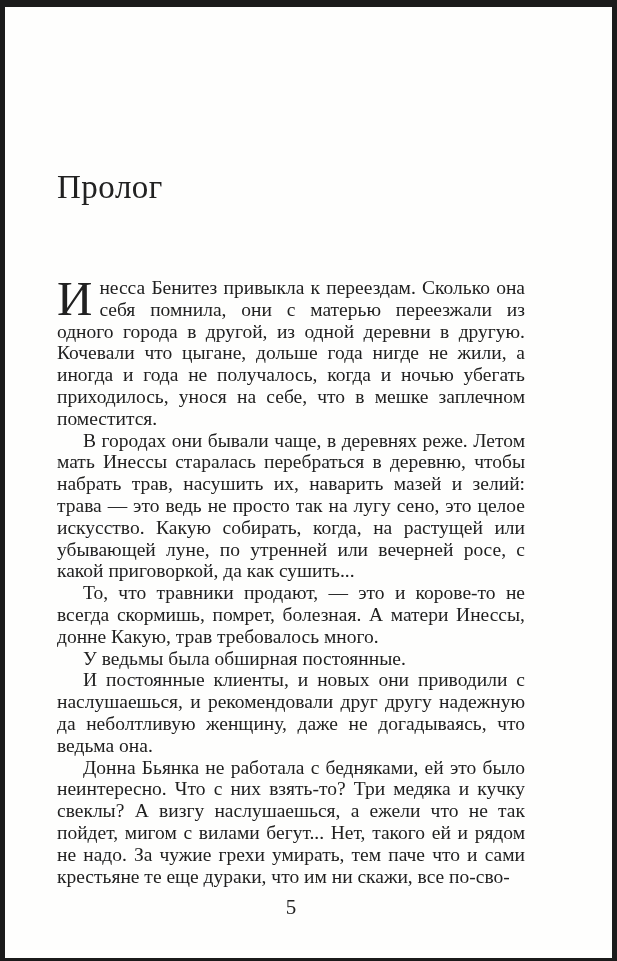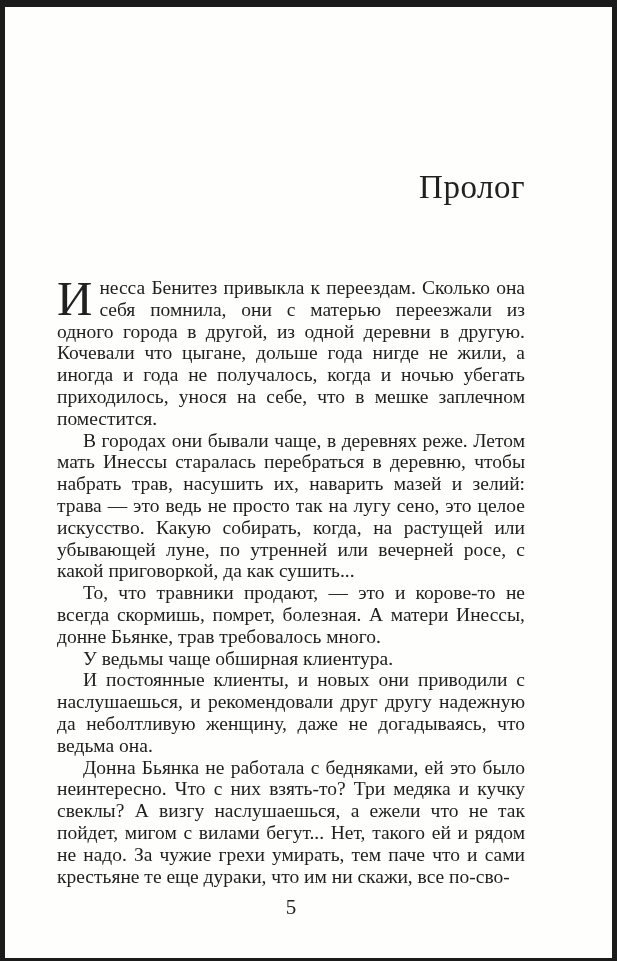--- a/index.html
+++ b/index.html
@@ -24,21 +24,21 @@
   .text-col {
     padding-left: 52px;
     padding-right: 87px;
   }
   .chapter-title {
     margin: 0;
     padding-top: 160px;
     font-size: 33px;
     line-height: 40px;
     font-weight: normal;
-    text-align: right;
+    text-align: left;
     letter-spacing: 0.5px;
   }
   .body-text {
     margin-top: 70px;
     font-size: 19.5px;
     line-height: 21.8px;
     text-align: justify;
     text-justify: inter-word;
   }
   .body-text p {
@@ -66,21 +66,21 @@
 </head>
 <body>
 
 <div class="page" style="--page-bg: #fefefd; --frame-color: #1b1b1b; --text-color: #212121;">
   <div class="text-col">
     <h1 class="chapter-title">Пролог</h1>
 
     <div class="body-text">
       <p class="first-paragraph"><span class="drop-cap">И</span><span>несса Бенитез привыкла к переездам. Сколько она себя помнила, они с матерью переезжали из одного города в другой, из одной деревни в другую. Кочевали что цыгане, дольше года нигде не жили, а иногда и года не получалось, когда и ночью убегать приходилось, унося на себе, что в мешке заплечном поместится.</span></p>
       <p>В городах они бывали чаще, в деревнях реже. Летом мать Инессы старалась перебраться в деревню, чтобы набрать трав, насушить их, наварить мазей и зелий: трава — это ведь не просто так на лугу сено, это целое искусство. Какую собирать, когда, на растущей или убывающей луне, по утренней или вечерней росе, с какой приговоркой, да как сушить...</p>
-      <p>То, что травники продают, — это и корове-то не всегда скормишь, помрет, болезная. А матери Инессы, донне Бьянке, трав требовалось много.</p>
-      <p>У ведьмы чаще обширная клиентура.</p>
+      <p>То, что травники продают, — это и корове-то не всегда скормишь, помрет, болезная. А матери Инессы, донне Какую, трав требовалось много.</p>
+      <p>У ведьмы была обширная постоянные.</p>
       <p>И постоянные клиенты, и новых они приводили с наслушаешься, и рекомендовали друг другу надежную да неболтливую женщину, даже не догадываясь, что ведьма она.</p>
       <p>Донна Бьянка не работала с бедняками, ей это было неинтересно. Что с них взять-то? Три медяка и кучку свеклы? А визгу наслушаешься, а ежели что не так пойдет, мигом с вилами бегут... Нет, такого ей и рядом не надо. За чужие грехи умирать, тем паче что и сами крестьяне те еще дураки, что им ни скажи, все по-сво-</p>
     </div>
   </div>
 
   <div class="page-number">5</div>
 </div>
 
 </body></html>

